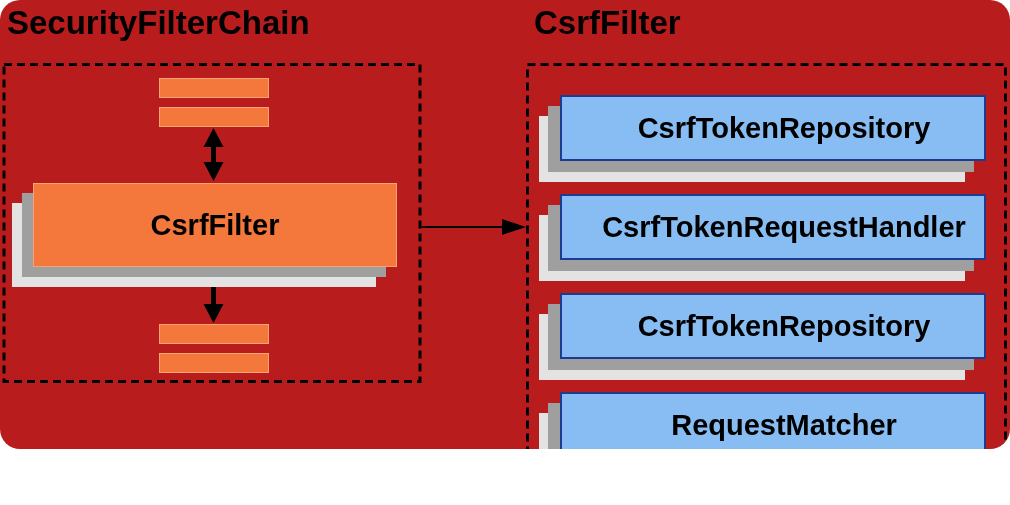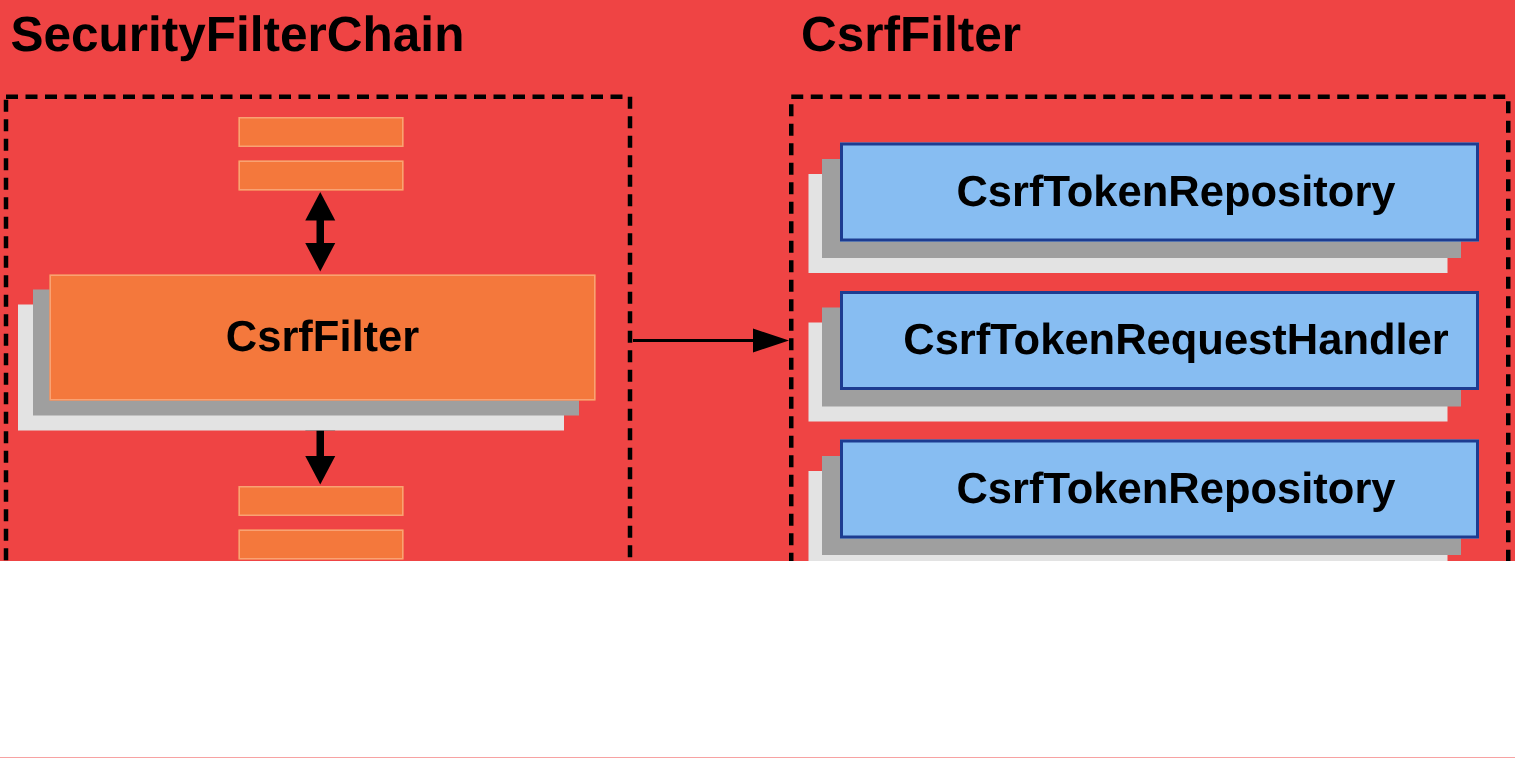--- a/index.html
+++ b/index.html
@@ -1,22 +1,23 @@
 <!DOCTYPE html>
 <html><head>
 <meta charset="utf-8">
 <style>
   html,body{margin:0;padding:0;background:#ffffff;}
   .stage{
     position:relative;
-    width:1010px;height:374px;
-    background:#ef4444;
+    width:1010px;height:449px;
+    background:#b91c1c;
     font-family:"Liberation Sans","DejaVu Sans",sans-serif;
     color:#000;
     overflow:hidden;
+    border-radius:20px;
   }
   .overlay{
     position:absolute;left:0;top:0;width:1010px;height:505px;
     pointer-events:none;
   }
   .title{
     position:absolute;
     font-size:33px;font-weight:bold;line-height:1.1;
     white-space:nowrap;
     color:#000;
@@ -95,14 +96,17 @@
 
   <div class="comp c1">
     <span>CsrfTokenRepository</span>
   </div>
   <div class="comp c2">
     <span>CsrfTokenRequestHandler</span>
   </div>
   <div class="comp c3">
     <span>CsrfTokenRepository</span>
   </div>
+  <div class="comp c4">
+    <span>RequestMatcher</span>
+  </div>
 
 </div>
 
 </body></html>

